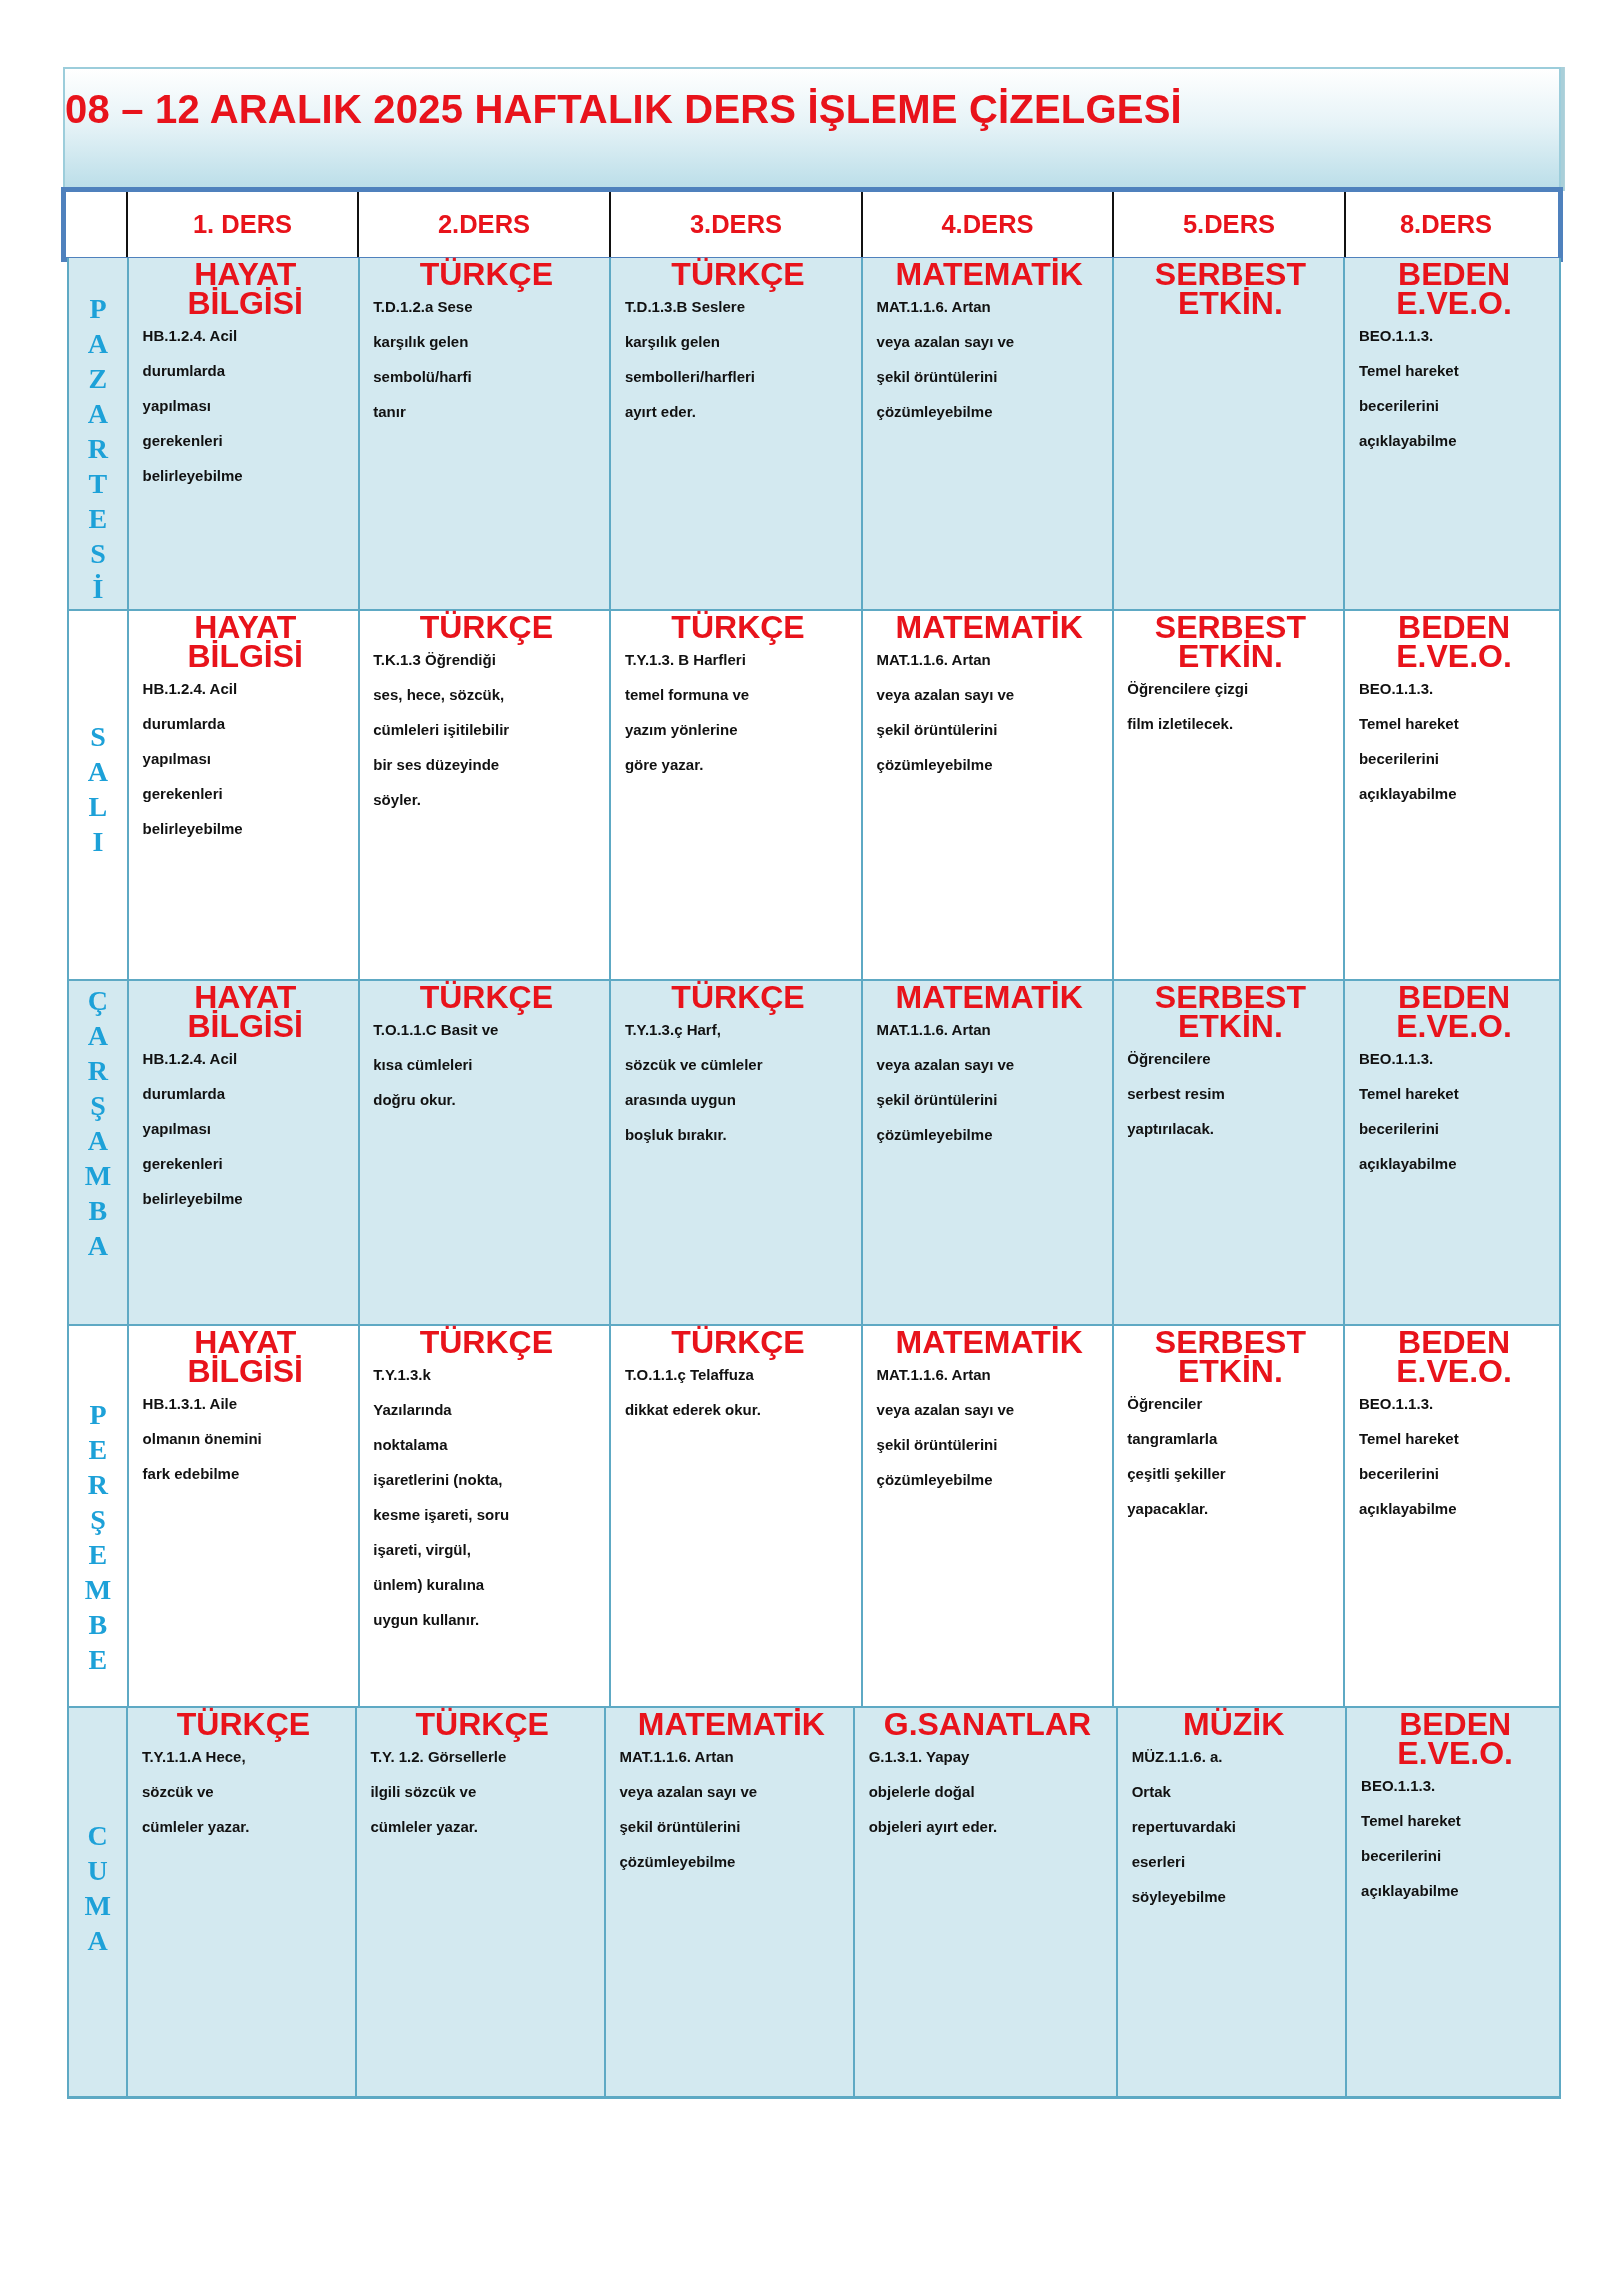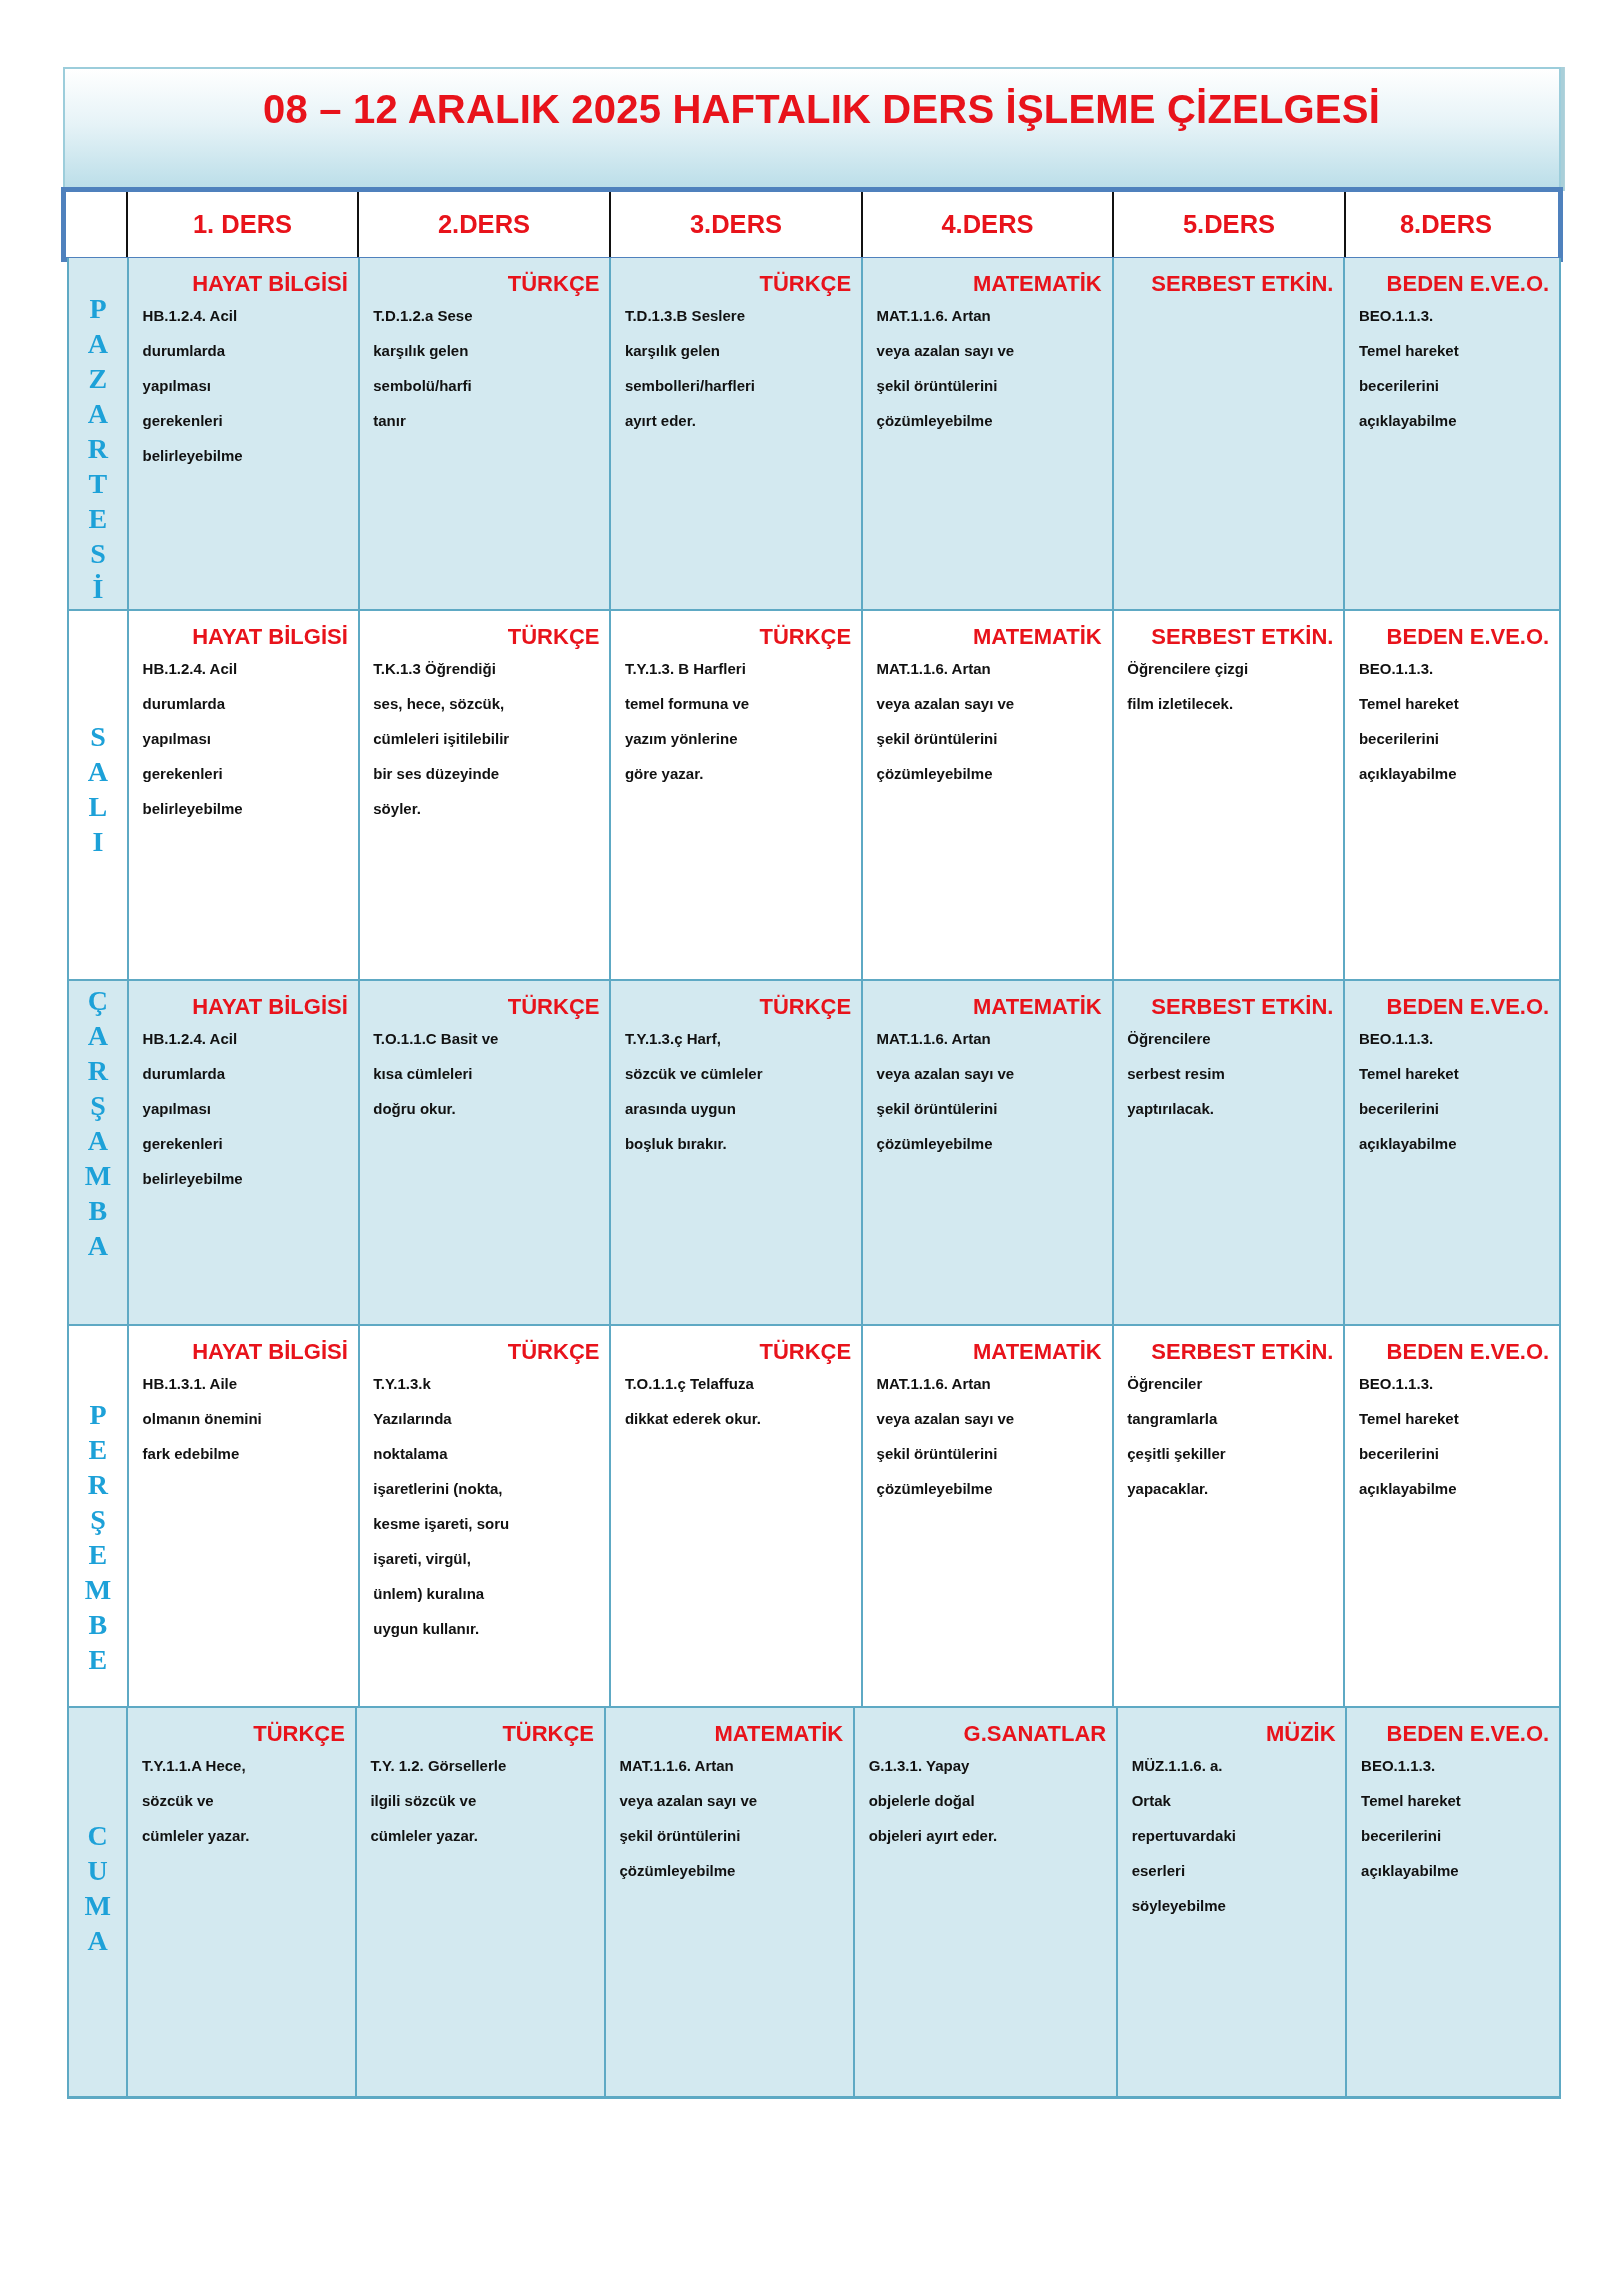--- a/index.html
+++ b/index.html
@@ -4,24 +4,23 @@
 <style>
   html, body { margin:0; padding:0; background:#ffffff; }
   body { width:1621px; height:2293px; position:relative; font-family:"Liberation Sans", sans-serif; }
   .title-box {
     position:absolute; left:63px; top:67px; width:1494px; height:122px;
     border:2px solid #9ccddb; border-bottom:none;
     background:linear-gradient(to bottom, #ffffff 0%, #e6f3f7 45%, #b9dde8 100%);
     box-shadow: 3.9px 0 0 #a9cfd9;
   }
   .title {
-    position:absolute; left:0; right:0; top:17.6px; text-align:center;
+    position:absolute; left:0; right:0; top:17.6px; 
     color:#e8131b; font-weight:bold; font-size:40px; letter-spacing:0.2px;
     font-family:"Liberation Sans", sans-serif;
-    margin-left:19px;
   }
   .header-row {
     position:absolute; left:61px; top:187px; width:1492px; height:65px;
     border:5.9px solid #4f81bd; background:#ffffff; display:flex;
   }
   .hcell {
     height:65px; display:flex; align-items:center; justify-content:center;
     color:#e8131b; font-weight:bold; font-size:25.5px; border-left:2px solid #111;
     box-sizing:border-box;
   }
@@ -36,21 +35,21 @@
   .row.white { background:#ffffff; }
   .day {
     width:58px; box-sizing:border-box; display:flex; flex-direction:column;
     align-items:center; justify-content:center;
     color:#1da1d8; font-weight:bold; font-family:"Liberation Serif", serif; font-size:28px; line-height:35px;
   }
   .cell {
     box-sizing:border-box; border-left:2.9px solid #5ea9c4; padding:0 9.8px 0 13.7px;
   }
   .subject {
-    text-align:right; color:#e8131b; font-weight:bold; font-size:22px; line-height:29px; margin-top:11px;
+    text-align:center; color:#e8131b; font-weight:bold; font-size:32px; line-height:29px; margin-top:2px;
   }
   .content {
     color:#111; font-weight:bold; font-size:15px; line-height:35px; white-space:pre-line;
   }
 </style>
 </head>
 <body>
 
 <div class="title-box">
   <div class="title">08 – 12 ARALIK 2025 HAFTALIK DERS İŞLEME ÇİZELGESİ</div>

